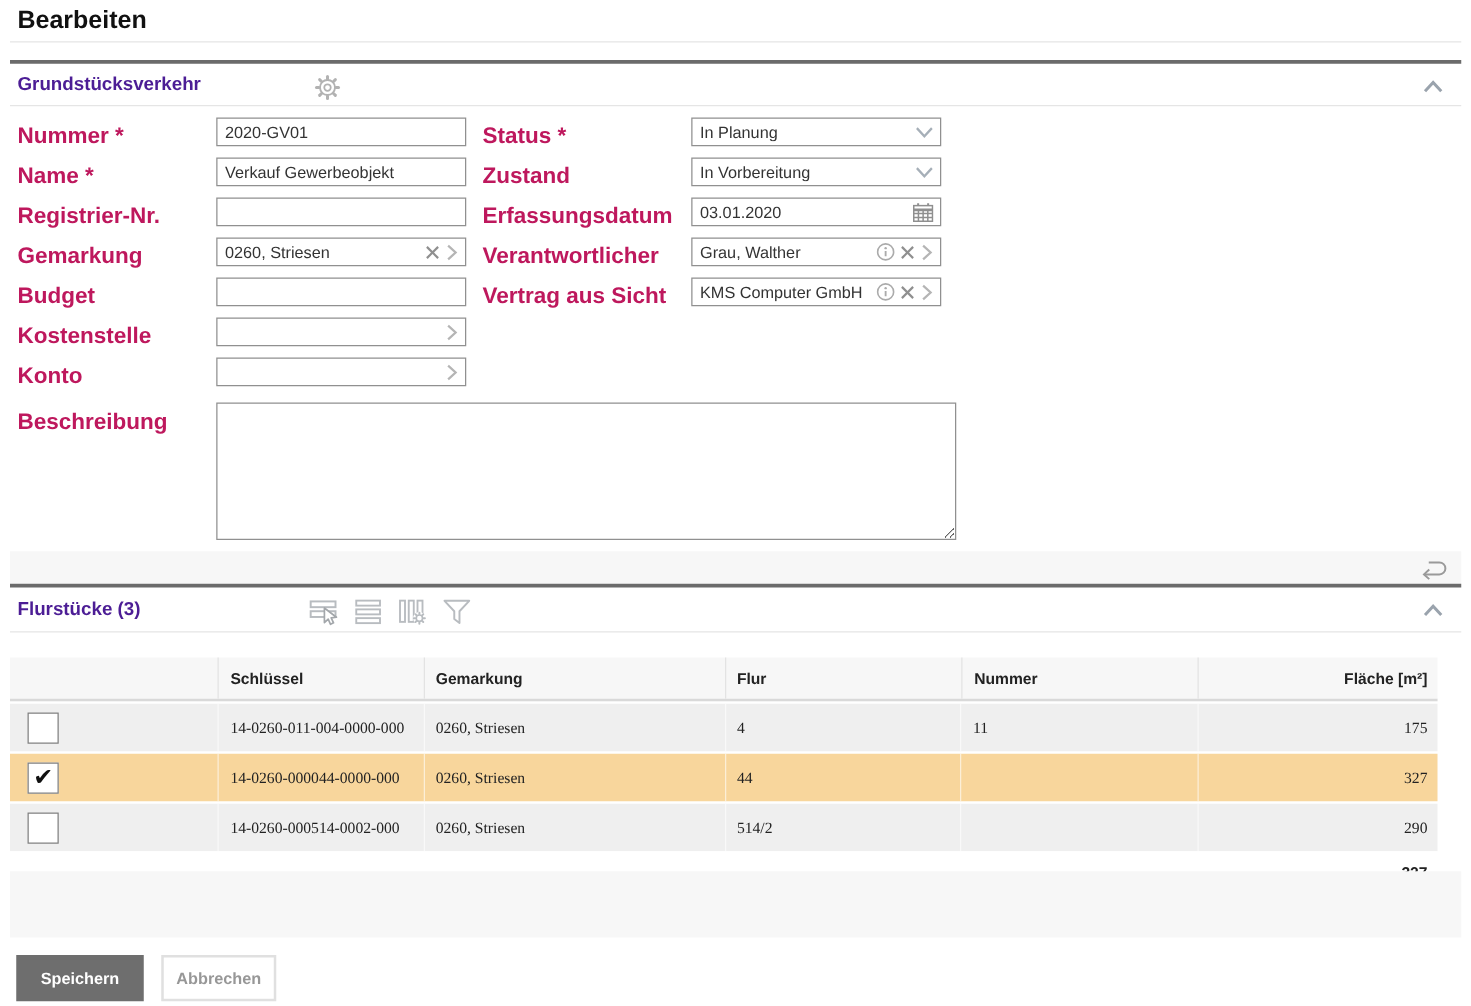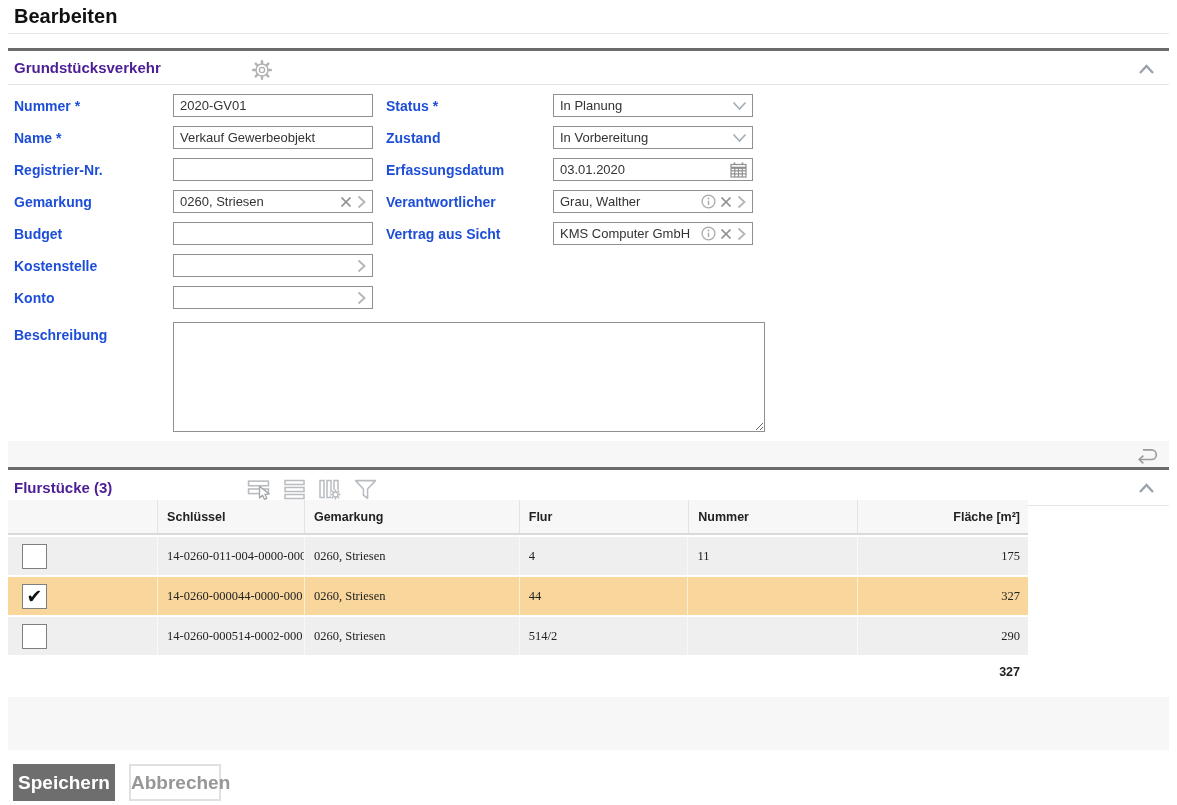--- a/index.html
+++ b/index.html
@@ -13,39 +13,39 @@
   .section-header { position:absolute; left:8px; width:1161px; border-top:3px solid #6b6b6b;
                     border-bottom:1px solid #e5e5e5; background:#fff; display:flex; align-items:center; box-sizing:border-box; }
   .sec1 { top:48px; height:37px; }
   .sec2 { top:467px; height:39px; }
   .section-title { margin-left:6px; font-size:15px; font-weight:bold; color:#4c1d95; }
   .gear-btn { position:absolute; left:243px; top:8px; cursor:pointer; line-height:0; }
   .collapse-btn { position:absolute; right:14px; top:13px; cursor:pointer; line-height:0; }
   .toolbar { position:absolute; left:238px; top:8px; display:flex; gap:11px; }
   .tool-btn { cursor:pointer; line-height:0; }
 
-  .flabel { position:absolute; left:14px; font-size:14px; font-weight:bold; color:#1d4ed8; white-space:nowrap; }
+  .flabel { position:absolute; left:14px; font-size:18px; font-weight:bold; color:#be185d; white-space:nowrap; }
   .flabel.rcol { left:386px; }
 
   .fld { position:absolute; width:200px; height:23px; border:1px solid #909090; background:#fff;
          box-sizing:border-box; display:flex; align-items:center; padding:0 5px 0 6px; gap:4px;
          font-size:13px; color:#333; }
   input.fld { display:block; padding:0 6px; font-family:inherit; }
   .fld .fval { flex:1; white-space:nowrap; overflow:hidden; }
   .lc { left:173px; } .rc { left:553px; }
   .ficon { display:flex; align-items:center; cursor:pointer; flex:none; line-height:0; }
 
   .fld-textarea { position:absolute; left:173px; top:322px; width:592px; height:110px;
                   border:1px solid #909090; box-sizing:border-box; resize:both;
                   font-family:inherit; font-size:13px; padding:4px 6px; color:#333; background:#fff; }
 
   .section-footer { position:absolute; left:8px; top:441px; width:1161px; height:26px; background:#f7f7f7;
                     display:flex; justify-content:flex-end; align-items:center; padding-right:10px; box-sizing:border-box; }
 
-  .table { position:absolute; left:8px; top:500px; width:1020px; font-size:12.5px; color:#222; }
+  .table { position:absolute; left:8px; top:526px; width:1142px; font-size:12.5px; color:#222; }
   .thead { display:flex; height:33px; background:#f7f7f7; border-bottom:2px solid #d9d9d9; align-items:center; font-weight:bold; }
   .th,.td { box-sizing:border-box; padding-left:9px; white-space:nowrap; overflow:hidden; }
   .c0 { width:170px; padding-left:14px; }
   .c1 { width:167px; }
   .c2 { width:245px; }
   .c3 { width:192px; }
   .c4 { width:193px; }
   .c5 { width:194px; text-align:right; padding-right:8px; padding-left:0; }
   .th:not(.c5) { border-right:1px solid #e3e3e3; height:100%; display:flex; align-items:center; }
   .th.c5 { height:100%; display:flex; align-items:center; justify-content:flex-end; }
@@ -54,21 +54,21 @@
   .td:not(.c5) { border-right:1px solid rgba(255,255,255,0.6); height:100%; display:flex; align-items:center; }
   .td.c5 { height:100%; display:flex; align-items:center; justify-content:flex-end; }
   .checkbox { width:25px; height:25px; background:#fff; border:1px solid #7f7f7f; box-sizing:border-box;
               display:flex; align-items:center; justify-content:center; cursor:pointer; }
   .checkbox.checked::after { content:"✔"; font-family:"DejaVu Sans",sans-serif; font-size:19px; font-weight:bold; color:#111; line-height:1; }
   .tsum { height:34px; background:#fff; display:flex; align-items:center; justify-content:flex-end;
           padding-right:8px; font-weight:bold; }
 
   .bottom-band { position:absolute; left:8px; top:697px; width:1161px; height:53px; background:#f7f7f7; }
 
-  .btn { position:absolute; top:764px; height:37px; font-family:inherit; font-size:19px; font-weight:bold; cursor:pointer; }
+  .btn { position:absolute; top:764px; height:37px; font-family:inherit; font-size:13px; font-weight:bold; cursor:pointer; }
   .btn-save { left:13px; width:102px; background:#6e6e6e; color:#fff; border:none; }
   .btn-cancel { left:129px; width:92px; background:#fff; color:#979797; border:2px solid #e0e0e0; box-sizing:border-box; }
 </style>
 </head>
 <body>
 
 <div class="page">
 
   <div class="page-title">Bearbeiten</div>
   <div class="hr-light" style="top:33px"></div>

